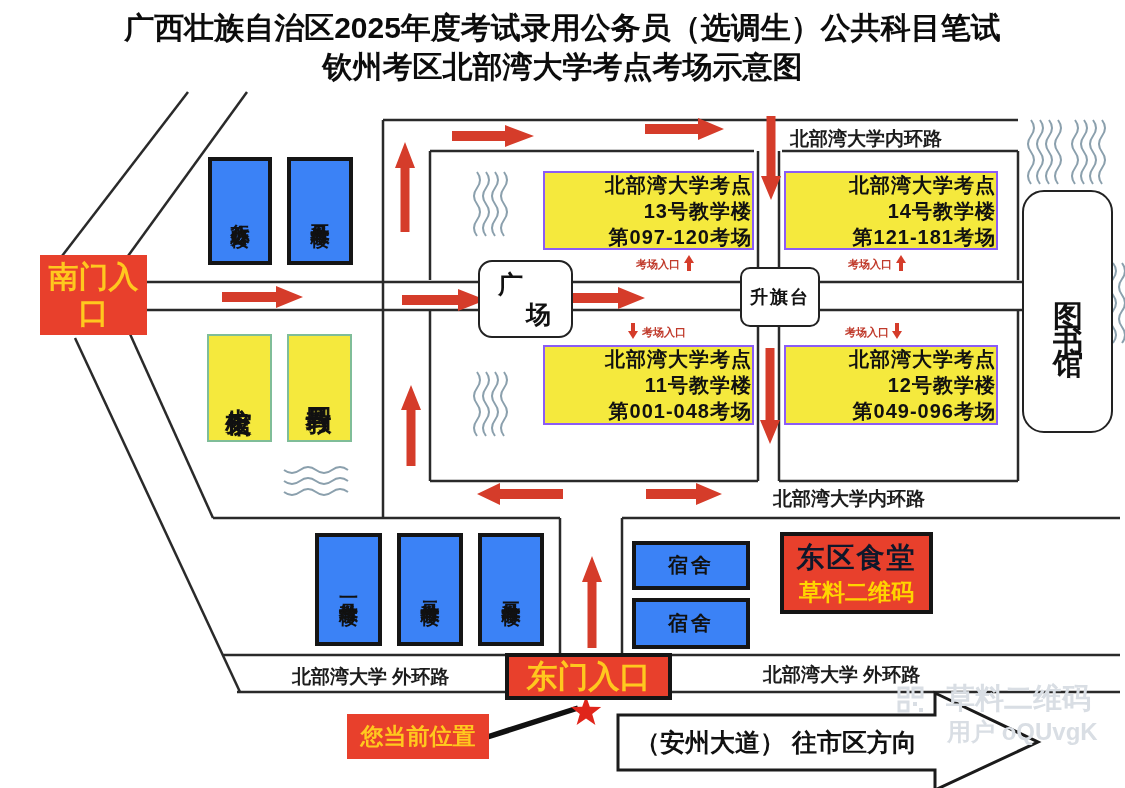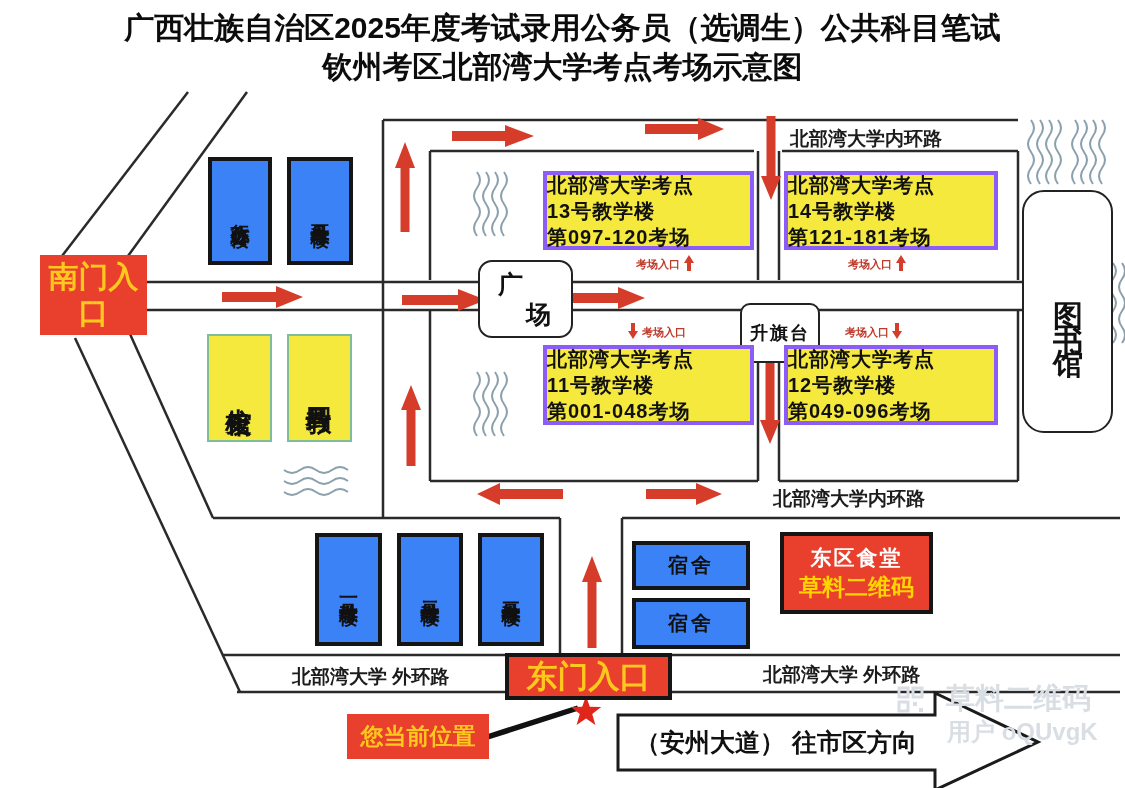--- a/index.html
+++ b/index.html
@@ -5,22 +5,22 @@
   html,body{margin:0;padding:0;background:#ffffff;}
   .stage{position:relative;width:1125px;height:788px;background:#fff;overflow:hidden;
          font-family:"Liberation Sans","DejaVu Sans",sans-serif;color:#111;}
   svg.layer{position:absolute;left:0;top:0;z-index:1;}
   .abs{position:absolute;box-sizing:border-box;}
   .t1,.t2{position:absolute;left:0;right:0;text-align:center;font-weight:900;color:#0c0c0c;z-index:4;}
   .t1{top:8px;font-size:30px;}
   .t2{top:47px;font-size:30px;}
   .box{background:#3b82f6;border:4px solid #151515;display:flex;align-items:center;justify-content:center;z-index:3;}
   .ybox{background:#f5e93d;display:flex;align-items:center;justify-content:center;z-index:3;}
-  .exam{background:#f5e93d;border:4px solid #8b5cf6;z-index:3;display:flex;flex-direction:column;
-        align-items:flex-start;justify-content:center;text-align:center;font-weight:800;font-size:20px;line-height:26px;letter-spacing:1px;}
+  .exam{background:#f5e93d;border:2px solid #8b5cf6;z-index:3;display:flex;flex-direction:column;
+        align-items:flex-end;justify-content:center;text-align:center;font-weight:800;font-size:20px;line-height:26px;letter-spacing:1px;}
   .green-border{border:2px solid #7fbd98;}
   .round{background:#fff;border:2px solid #222;border-radius:14px;z-index:3;}
   .rbox{background:#e8402c;color:#ffc81e;font-weight:900;display:flex;flex-direction:column;
         align-items:center;justify-content:center;text-align:center;z-index:3;}
   .vt{writing-mode:vertical-rl;text-orientation:upright;font-weight:700;}
   .roadlbl{position:absolute;font-size:19px;font-weight:600;color:#1c1c1c;z-index:3;white-space:nowrap;}
   .gatelbl{position:absolute;font-size:11px;font-weight:700;color:#c03a2b;z-index:3;white-space:nowrap;}
   .wm{position:absolute;z-index:6;color:#d9dee4;font-weight:700;white-space:nowrap;}
 </style>
 </head>
@@ -147,21 +147,21 @@
   </div>
   <div class="abs ybox green-border" style="left:287px;top:334px;width:65px;height:108px;">
     <span class="vt" style="font-size:26px;font-weight:800;">四号教</span>
   </div>
 
   <div class="abs round" style="left:478px;top:260px;width:95px;height:78px;">
     <span class="abs" style="left:18px;top:6px;font-size:25px;font-weight:700;">广</span>
     <span class="abs" style="left:46px;top:36px;font-size:25px;font-weight:700;">场</span>
   </div>
 
-  <div class="abs round" style="left:740px;top:267px;width:80px;height:60px;display:flex;align-items:center;justify-content:center;border-radius:10px;margin-top:36px;">
+  <div class="abs round" style="left:740px;top:267px;width:80px;height:60px;display:flex;align-items:center;justify-content:center;border-radius:10px;">
     <span style="font-size:18px;font-weight:700;letter-spacing:2px;">升旗台</span>
   </div>
 
   <div class="abs round" style="left:1022px;top:190px;width:91px;height:243px;display:flex;align-items:center;justify-content:center;border-radius:22px;">
     <span class="vt" style="font-size:30px;letter-spacing:22px;font-weight:700;">图书馆</span>
   </div>
 
   <div class="abs exam" style="left:543px;top:171px;width:211px;height:79px;">
     <div>北部湾大学考点</div>
     <div>13号教学楼</div>
@@ -204,21 +204,21 @@
   </div>
 
   <div class="abs box" style="left:632px;top:541px;width:118px;height:49px;">
     <span style="font-size:20px;font-weight:700;letter-spacing:3px;">宿舍</span>
   </div>
   <div class="abs box" style="left:632px;top:598px;width:118px;height:51px;">
     <span style="font-size:20px;font-weight:700;letter-spacing:3px;">宿舍</span>
   </div>
 
   <div class="abs rbox" style="left:780px;top:532px;width:153px;height:82px;border:4px solid #151515;">
-    <span style="font-size:21px;color:#ffffff;letter-spacing:2px;">东区食堂</span>
+    <span style="font-size:28px;color:#0f172a;letter-spacing:2px;">东区食堂</span>
     <span style="font-size:23px;color:#ffd400;">草料二维码</span>
   </div>
 
   <div class="abs rbox" style="left:505px;top:653px;width:167px;height:47px;border:4px solid #151515;font-size:31px;">
     <span>东门入口</span>
   </div>
 
   <div class="abs rbox" style="left:347px;top:714px;width:142px;height:45px;font-size:23px;">
     <span>您当前位置</span>
   </div>

